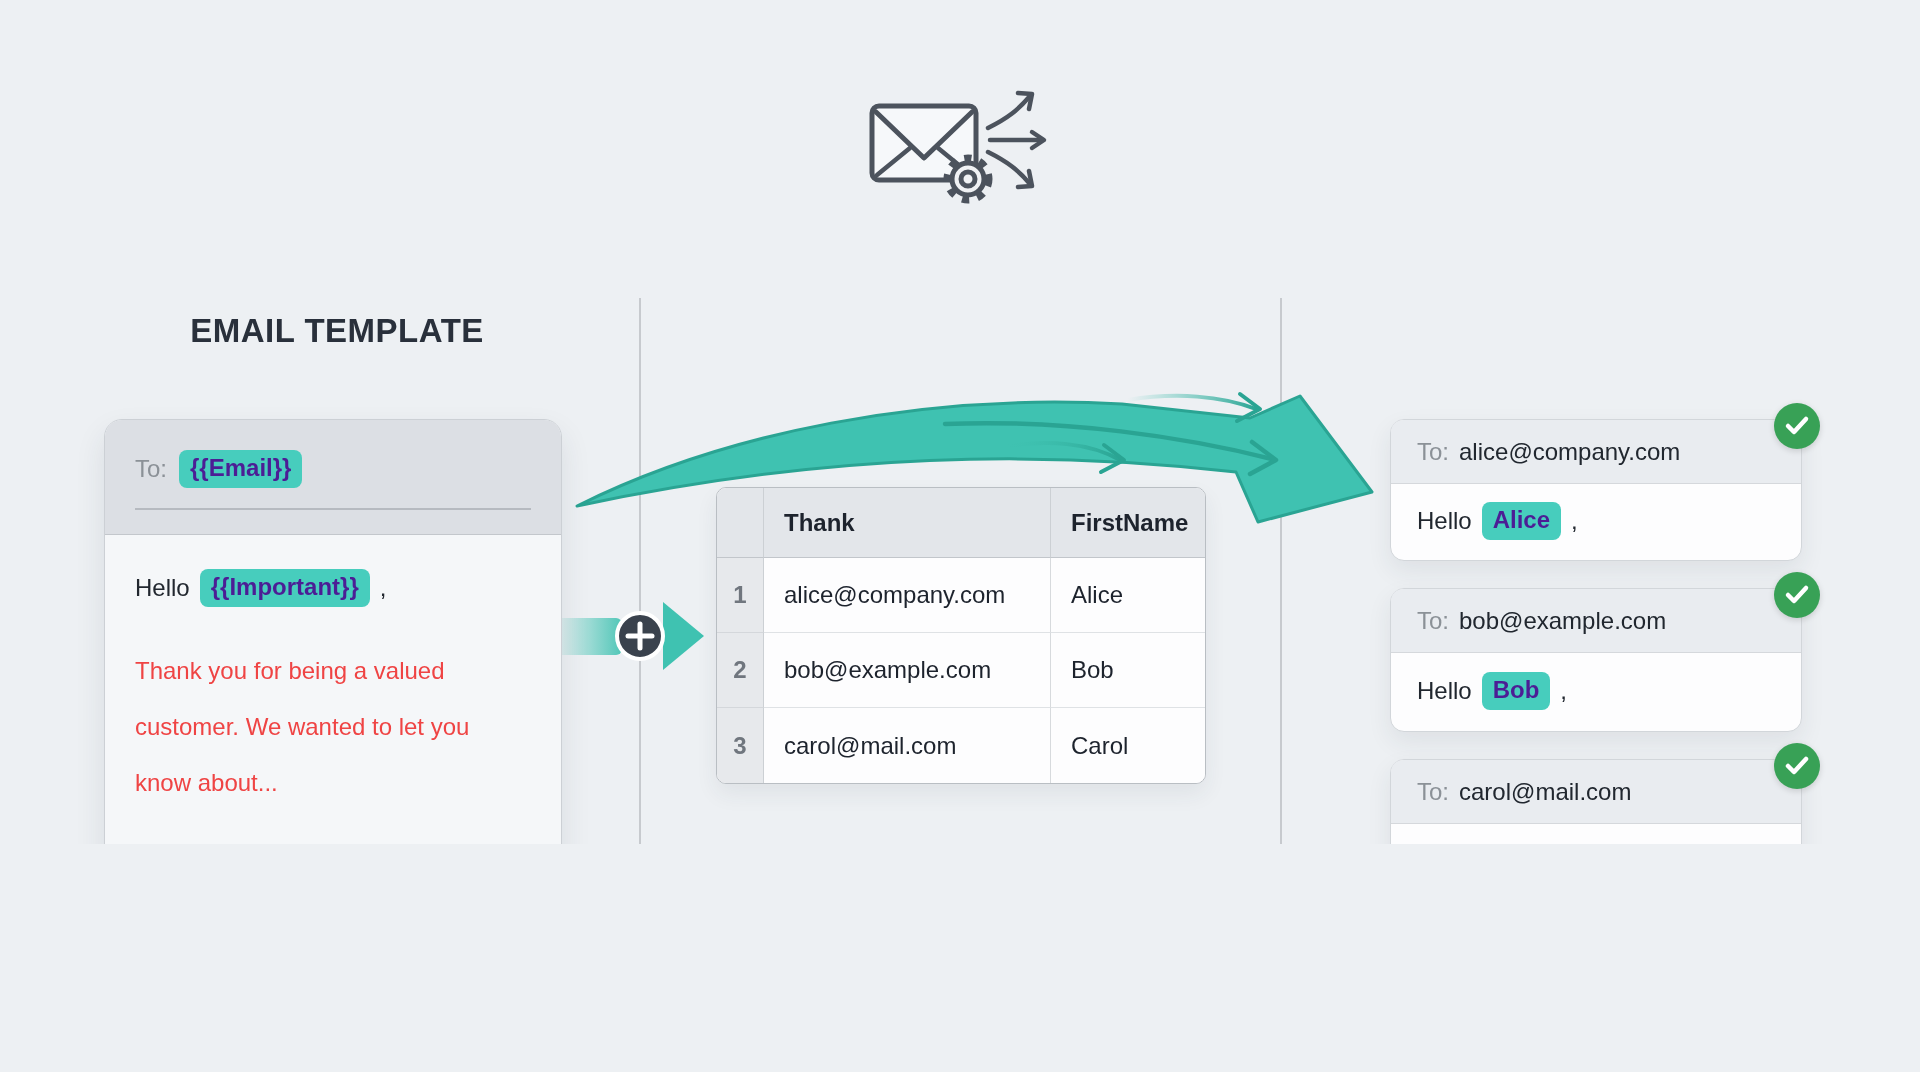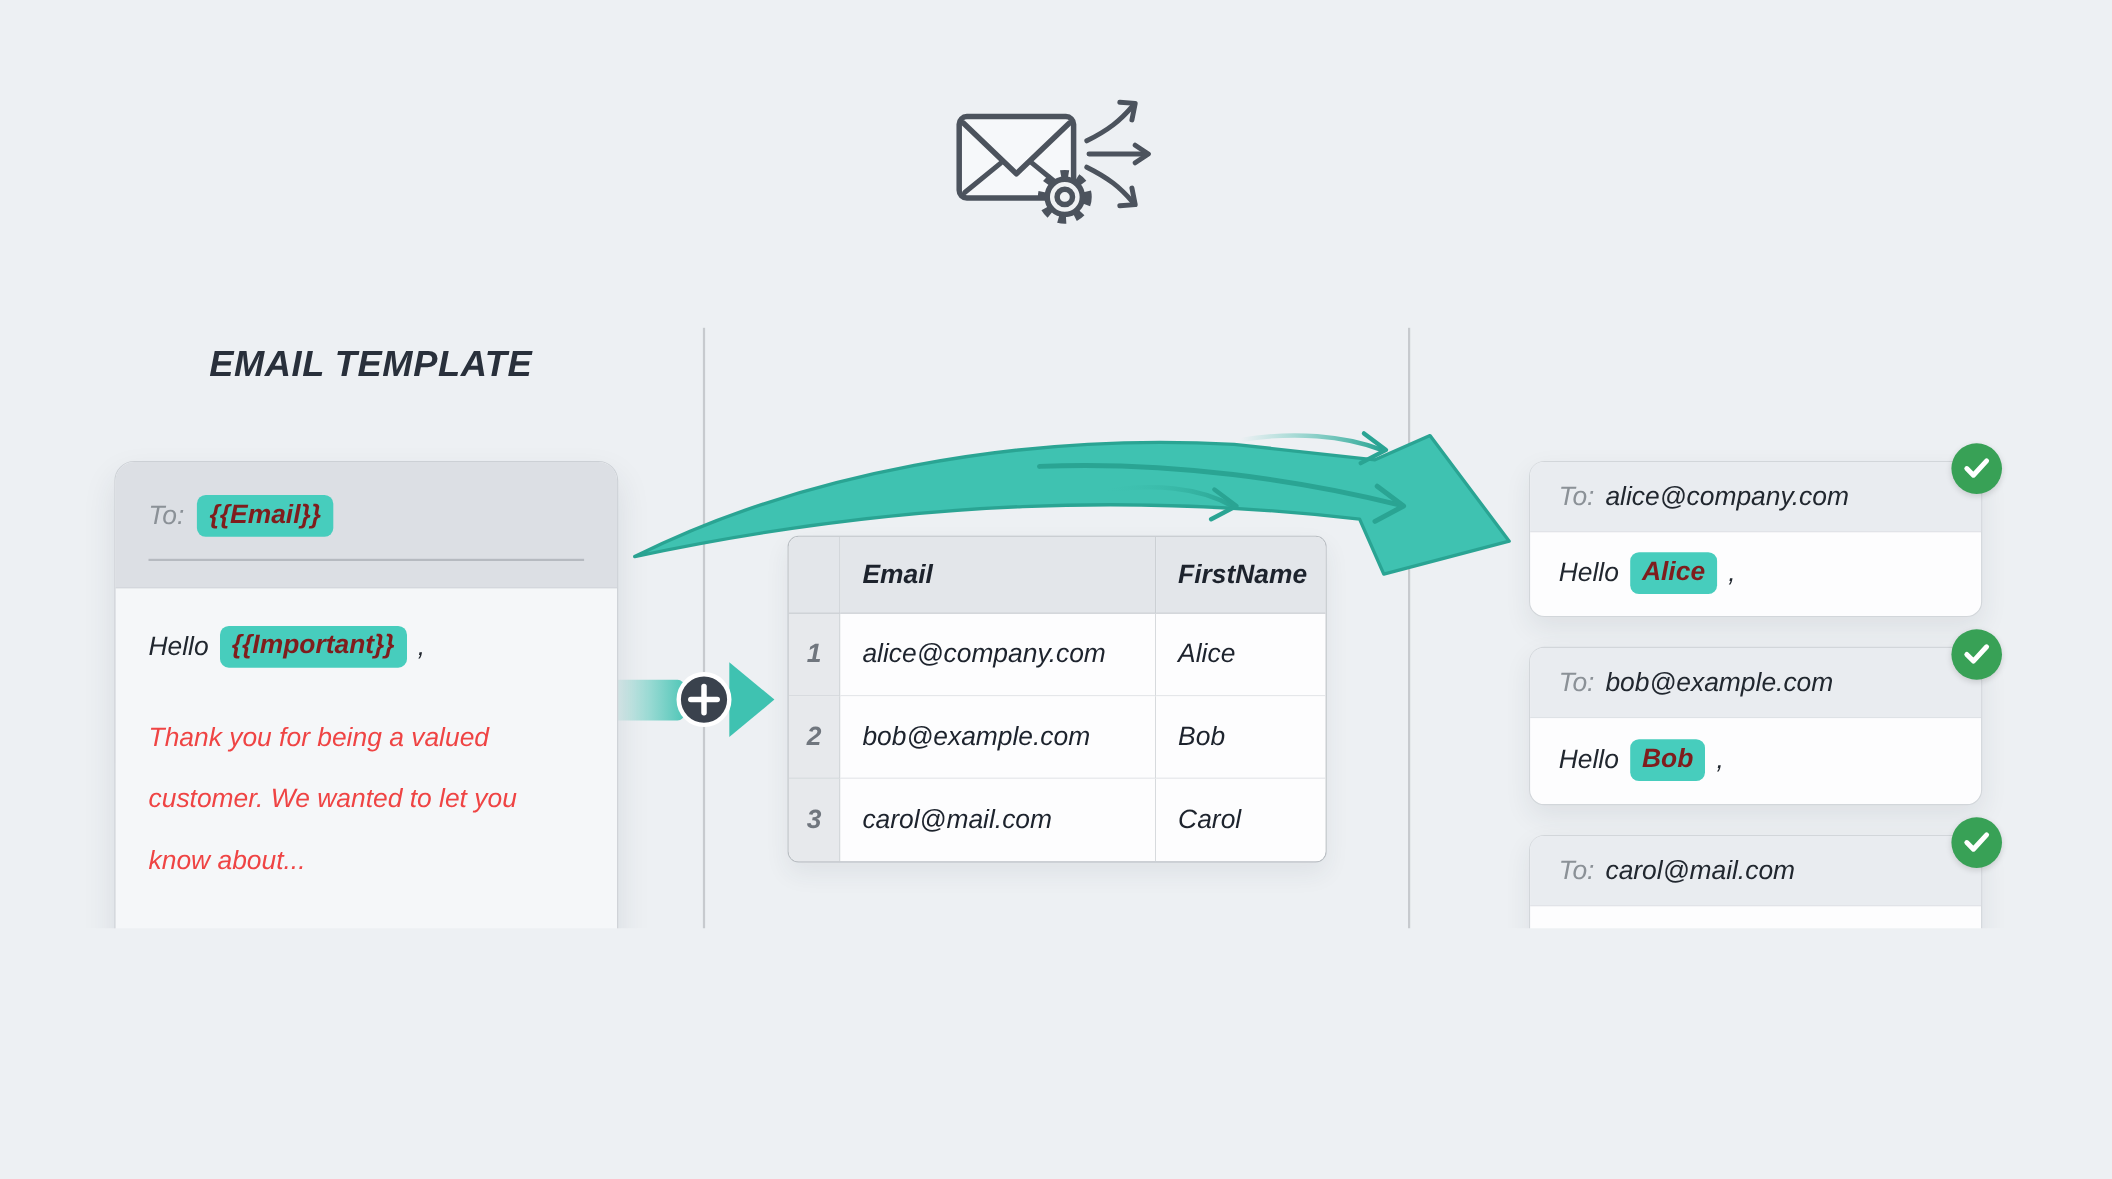--- a/index.html
+++ b/index.html
@@ -5,21 +5,21 @@
   :root{
     --page-bg:#edf0f3; --heading:#29303b; --ink:#21272f; --muted:#8b9197;
     --teal:#3fc2b1; --teal-dark:#2aa493; --teal-chip:#47cdbd; --green:#38a156;
     --divider:#c7cace; --card-header-bg:#dcdfe4; --card-body-bg:#f5f7f9;
     --panel-bg:#fdfdfe; --mini-header-bg:#e9ecf0; --icon-stroke:#4c535d;
     --dark-circle:#3a424d; --table-header-bg:#e3e6ea; --num-col-bg:#e7e9ec;
   }
   *{margin:0;padding:0;box-sizing:border-box;}
   html,body{background:var(--page-bg);}
   .stage{position:relative;width:1920px;height:844px;background:var(--page-bg);
-    overflow:hidden;font-family:"Liberation Sans","DejaVu Sans",sans-serif;font-style:italic;}
+    overflow:hidden;font-family:"Liberation Sans","DejaVu Sans",sans-serif;}
 
   .divider{position:absolute;top:298px;height:645px;width:2px;background:var(--divider);}
   .d1{left:639px}.d2{left:1280px}
 
   .col-heading{position:absolute;top:312px;transform:translateX(-50%);font-size:33px;
     font-weight:800;letter-spacing:.5px;color:var(--heading);white-space:nowrap;}
   .h-template{left:337px}.h-data{left:960px}.h-emails{left:1592px}
 
   .hero{position:absolute;left:860px;top:76px;}
 
@@ -29,21 +29,21 @@
   .template-card{position:absolute;left:104px;top:419px;width:458px;height:456px;
     border-radius:18px;background:var(--card-body-bg);border:1px solid #ccd0d5;
     box-shadow:0 14px 30px rgba(40,50,70,.10);}
   .tc-header{background:var(--card-header-bg);border-radius:17px 17px 0 0;
     padding:30px 30px 24px;border-bottom:1.5px solid #c3c7cc;}
   .tc-row{display:flex;align-items:center;gap:12px;font-size:24px;}
   .tc-row.subject{margin-top:20px;}
   .tc-sep{height:2px;background:#b6bac0;margin-top:20px;}
   .label{color:var(--muted);}
   .value{color:var(--ink);}
-  .chip{background:var(--teal-chip);color:#7f1d1d;font-weight:700;
+  .chip{background:var(--teal-chip);color:#4c1d95;font-weight:700;
     padding:4px 11px 6px;border-radius:8px;}
   .tc-body{padding:28px 30px 36px;font-size:24px;color:var(--ink);}
   .greeting{display:flex;align-items:center;gap:10px;margin-top:6px;}
   .tc-paragraph{margin-top:36px;width:352px;line-height:56px;color:#ef4444;}
 
   
   .rtable{position:absolute;left:716px;top:487px;width:490px;
     display:grid;grid-template-columns:47px 287px 1fr;grid-template-rows:70px 75px 75px 75px;
     border:1.5px solid #b9bec3;border-radius:10px;overflow:hidden;background:var(--panel-bg);
     box-shadow:0 10px 22px rgba(40,50,70,.07);}
@@ -157,21 +157,21 @@
         <span class="value">Hello</span>
         <span class="chip">{{Important}}</span>
         <span class="value">,</span>
       </div>
       <div class="tc-paragraph">Thank you for being a valued customer. We wanted to let you know about...</div>
     </div>
   </div>
 
   <div class="rtable">
     <div class="cell corner"></div>
-    <div class="cell th bcol">Email</div>
+    <div class="cell th bcol">Thank</div>
     <div class="cell th">FirstName</div>
 
     <div class="cell num">1</div>
     <div class="cell td bcol">alice@company.com</div>
     <div class="cell td">Alice</div>
 
     <div class="cell num">2</div>
     <div class="cell td bcol">bob@example.com</div>
     <div class="cell td">Bob</div>
 

